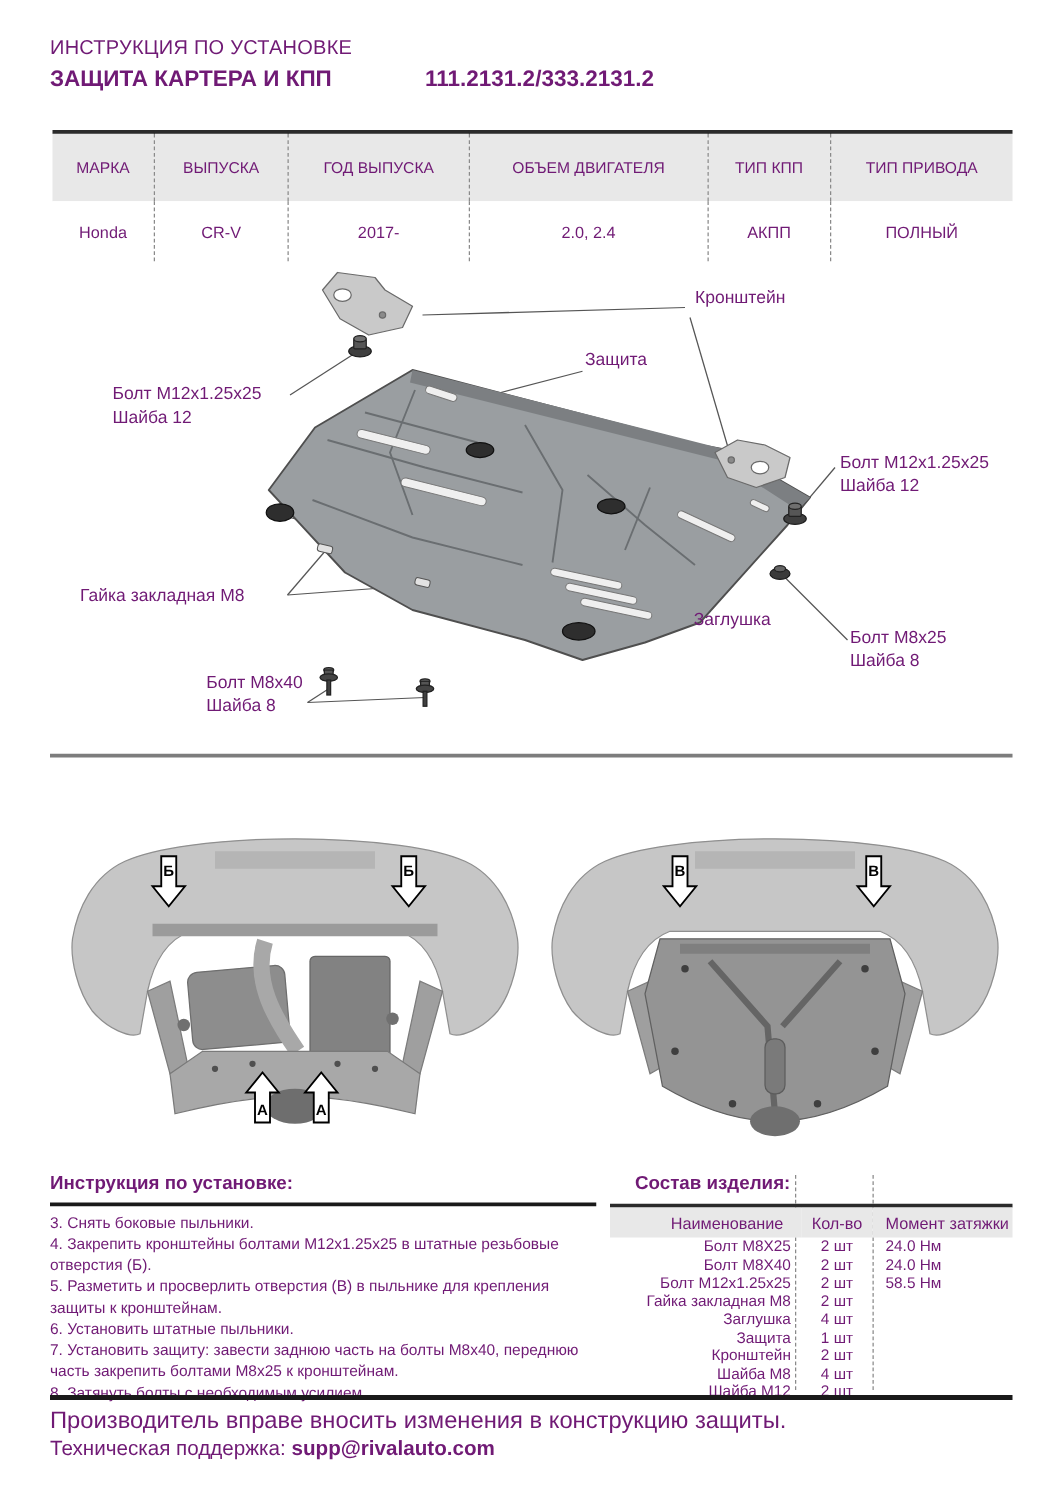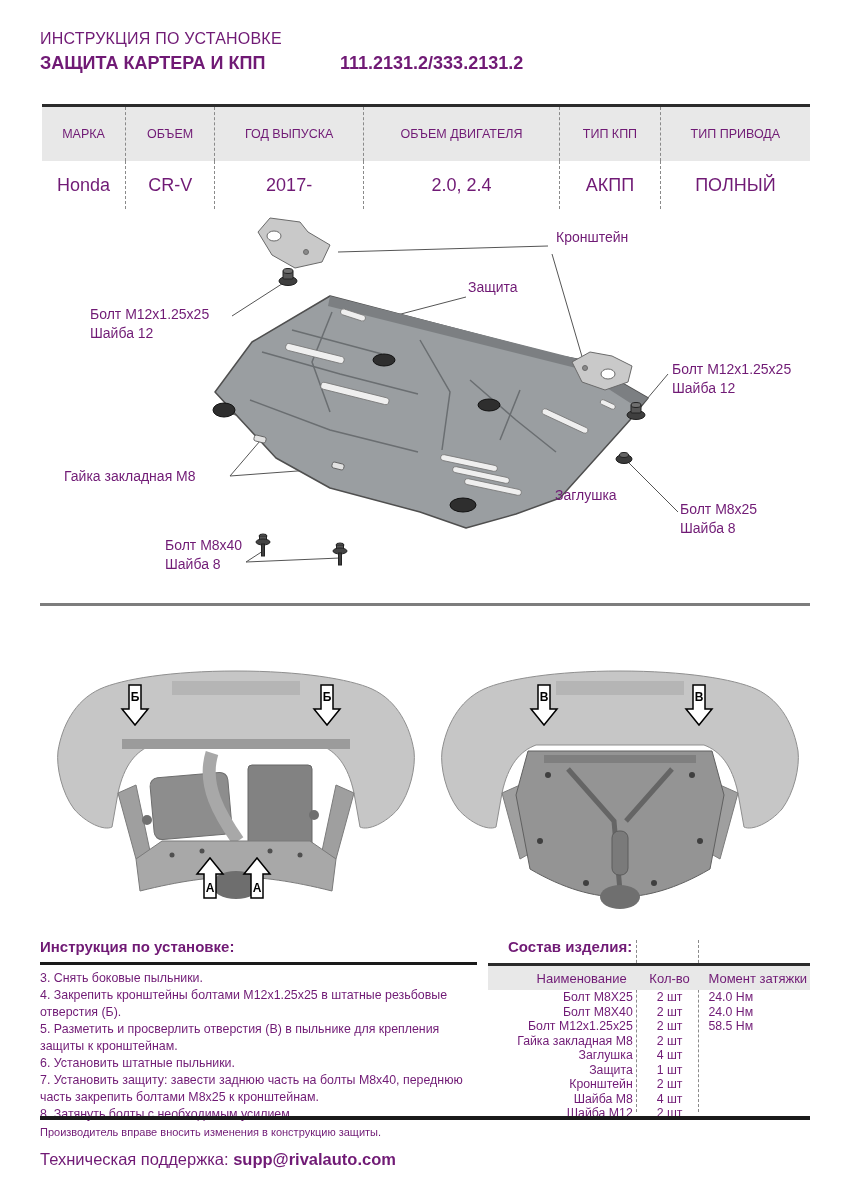--- a/index.html
+++ b/index.html
@@ -8,21 +8,21 @@
   .abs{position:absolute;}
   
   #doc-type{left:40px;top:30px;font-size:16px;letter-spacing:.2px;}
   #product-title{left:40px;top:53px;font-size:18px;font-weight:bold;}
   #part-numbers{left:340px;top:53px;font-size:18px;font-weight:bold;}
   
   #spec-table{left:42px;top:104px;width:768px;border-collapse:collapse;border-top:3px solid #2b2b2b;}
   #spec-table th,#spec-table td{border-left:1px dashed #8a8a8a;text-align:center;font-weight:normal;}
   #spec-table th:first-child,#spec-table td:first-child{border-left:none;}
   #spec-table th{background:#e8e8e8;height:54px;font-size:12.5px;line-height:15px;padding:0 8px;}
-  #spec-table td{height:46px;font-size:18px;background:#fff;}
+  #spec-table td{height:46px;font-size:13px;background:#fff;}
   
   .lbl{position:absolute;font-size:14px;line-height:19px;white-space:nowrap;}
   
   #divider-mid{left:40px;top:603px;width:770px;height:3px;background:#7d7d7d;}
   
   #instr-title{left:40px;top:938px;font-size:15px;font-weight:bold;}
   #instr-underline{left:40px;top:962px;width:437px;height:3px;background:#1a1a1a;}
   #instr-list{left:40px;top:970px;width:444px;margin:0;padding:0;list-style:none;font-size:12.4px;line-height:17px;}
   
   #parts-title{left:508px;top:938px;font-size:15px;font-weight:bold;}
@@ -30,39 +30,39 @@
   #parts-topline{left:488px;top:963px;width:322px;height:3px;background:#2b2b2b;}
   #parts-table{left:488px;top:966px;width:322px;border-collapse:collapse;}
   #parts-table th{background:#e8e8e8;height:22px;font-size:13px;font-weight:normal;}
   #parts-table td{font-size:12.3px;height:14.5px;padding:0;}
   #parts-table .c-name{width:148px;text-align:right;padding-right:8px;margin-top:44px;}
   #parts-table .c-qty{width:62px;text-align:center;}
   #parts-table .c-torque{width:112px;text-align:left;padding-left:10px;}
   #parts-table th.c-name{padding-right:14px;}
   
   #footer-line{left:40px;top:1116px;width:770px;height:4px;background:#1a1a1a;}
-  #footer-text1{left:40px;top:1126px;font-size:11px;}
+  #footer-text1{left:40px;top:1126px;font-size:19px;}
   #footer-text2{left:40px;top:1150px;font-size:16.5px;}
   #footer-text2 b{font-weight:bold;}
   svg text{font-family:"Liberation Sans",sans-serif;}
 </style>
 </head>
 <body>
 
 <div id="page">
 
   <div class="abs" id="doc-type">ИНСТРУКЦИЯ ПО УСТАНОВКЕ</div>
   <div class="abs" id="product-title">ЗАЩИТА КАРТЕРА И КПП</div>
   <div class="abs" id="part-numbers">111.2131.2/333.2131.2</div>
 
   <table class="abs" id="spec-table">
     <thead>
       <tr>
         <th>МАРКА</th>
-        <th>ОБЪЕМ</th>
+        <th>ВЫПУСКА</th>
         <th>ГОД ВЫПУСКА</th>
         <th>ОБЪЕМ ДВИГАТЕЛЯ</th>
         <th>ТИП КПП</th>
         <th>ТИП ПРИВОДА</th>
       </tr>
     </thead>
     <tbody>
       <tr>
         <td>Honda</td>
         <td>CR-V</td>

